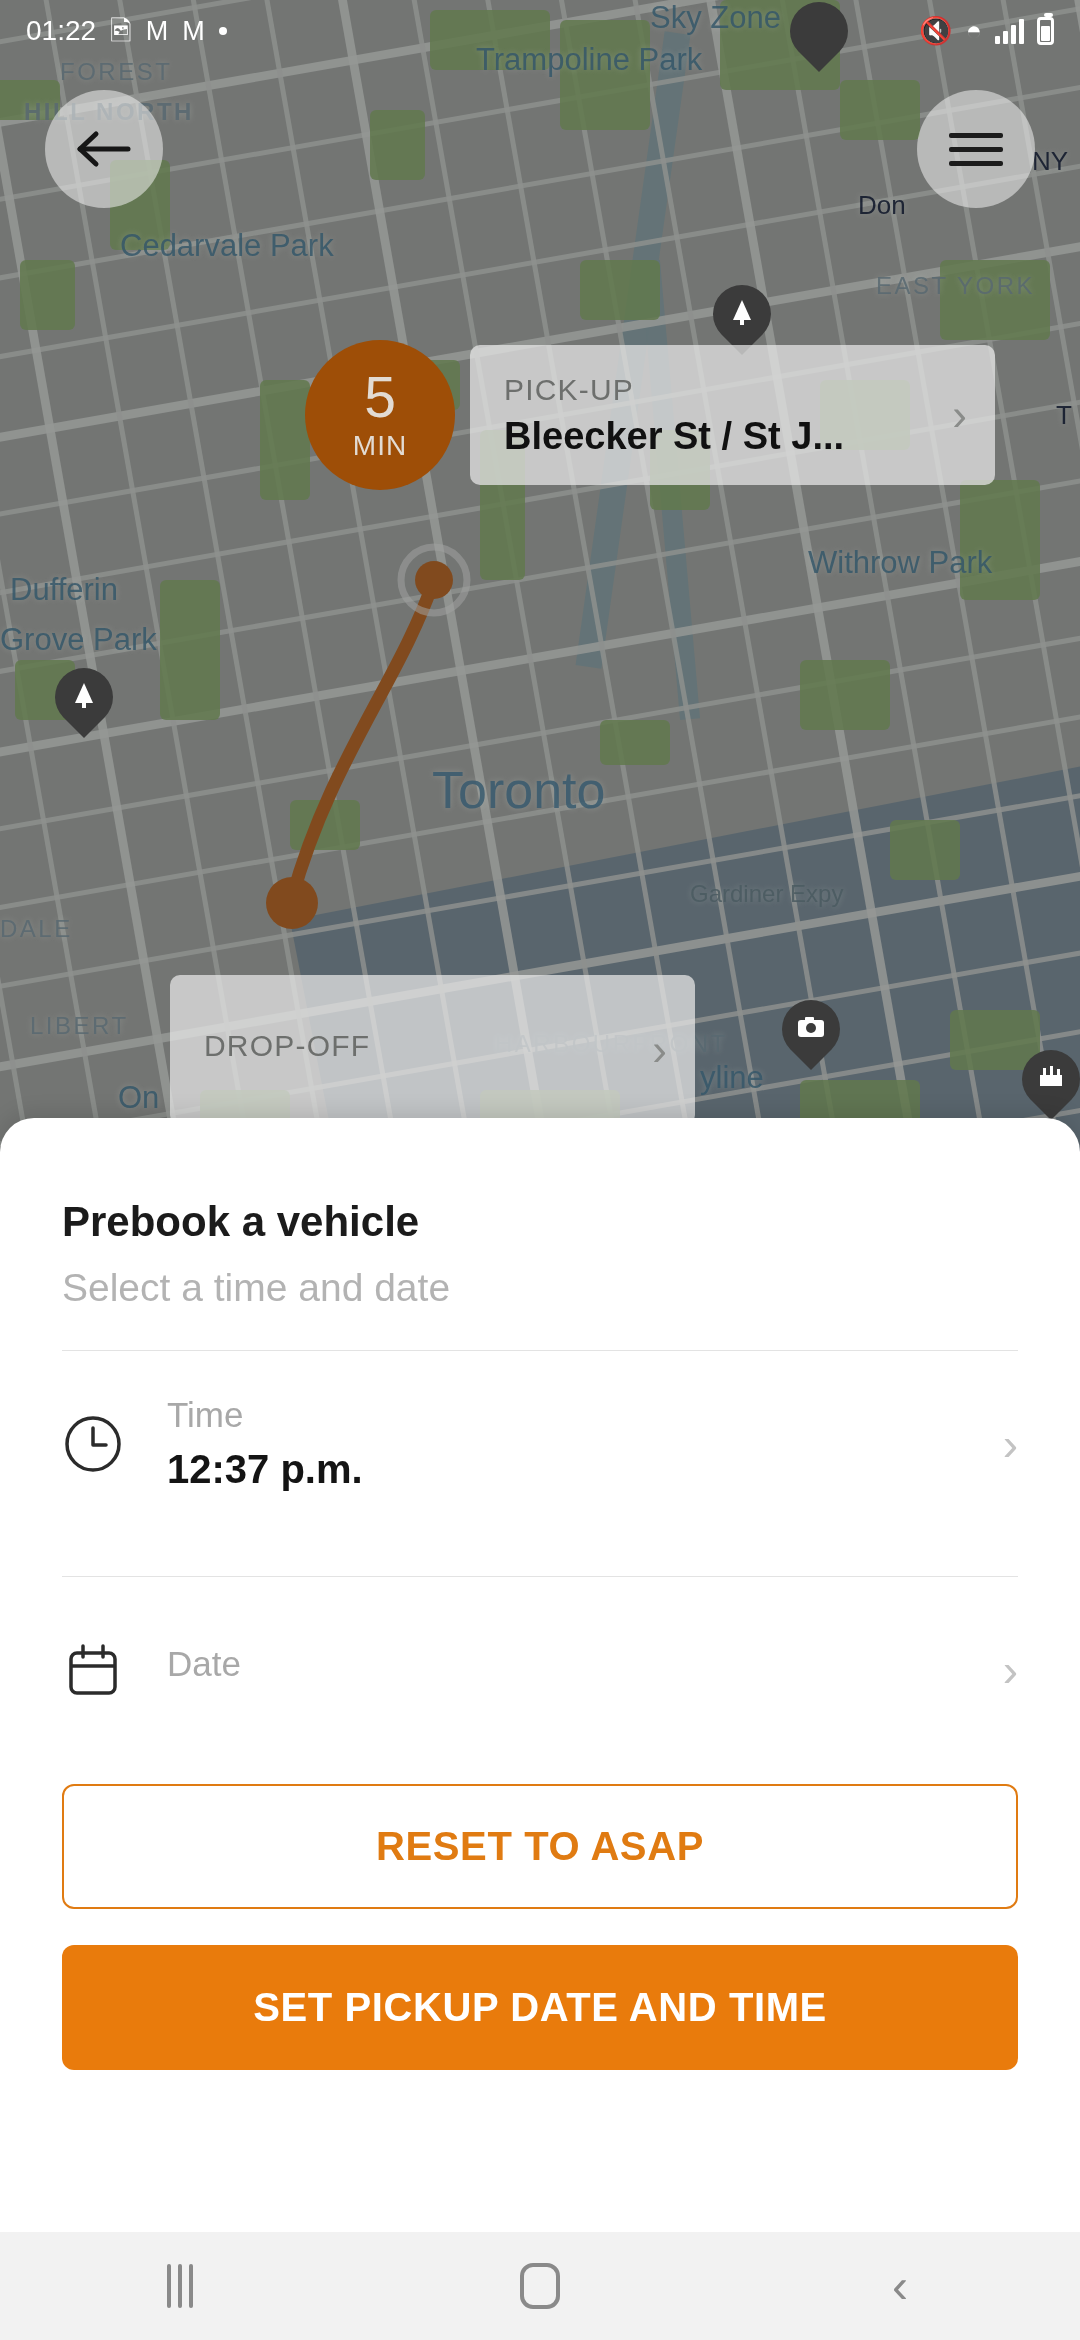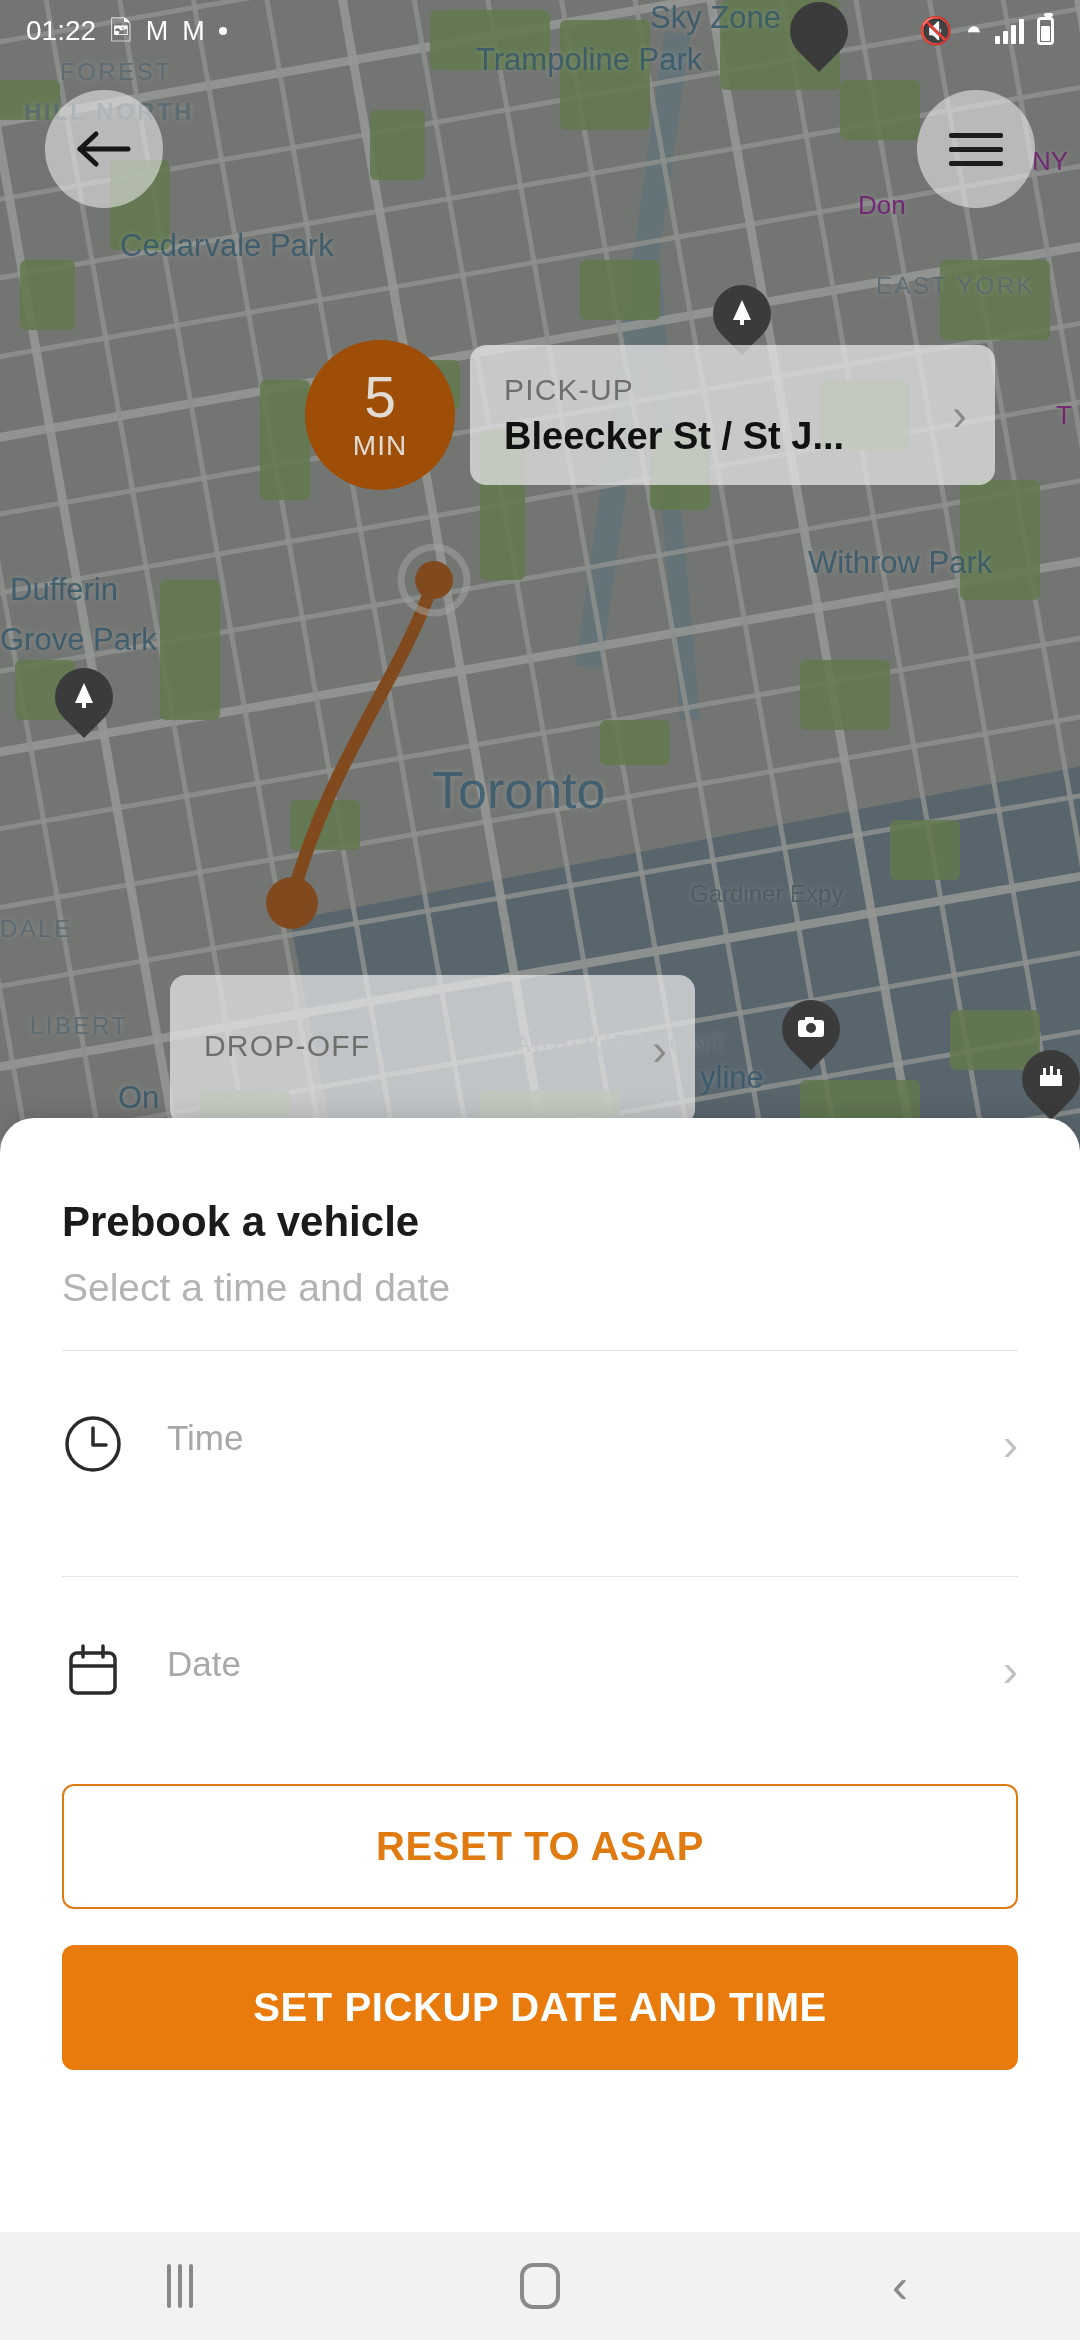--- a/index.html
+++ b/index.html
@@ -56,21 +56,21 @@
     position:absolute;
     color:#2f4858; opacity:.85;
     font-weight:400;
     white-space:nowrap;
     text-shadow:0 0 6px rgba(200,205,200,.35);
   }
   .mlabel-park   { font-size:31px; color:#37596b; }
   .mlabel-hood   { font-size:24px; letter-spacing:2.5px; color:#5a6a72; }
   .mlabel-city   { font-size:52px; color:#3a5c70; }
   .mlabel-road   { font-size:24px; color:#4c5c62; }
-  .mlabel-small  { font-size:26px; color:#701a75; }
+  .mlabel-small  { font-size:26px; color:#0f172a; }
 
   
   .pin {
     position:absolute; width:58px; height:74px;
   }
   .pin-body {
     width:58px; height:58px; border-radius:50% 50% 50% 0;
     background:#3b3b3b; transform:rotate(-45deg);
     display:flex; align-items:center; justify-content:center;
   }
@@ -109,21 +109,21 @@
   }
   .battery:before {
     content:""; position:absolute; left:4px; top:-7px; width:9px; height:4px;
     background:#fff; border-radius:2px;
   }
   .battery i { position:absolute; left:1px; right:1px; bottom:1px; height:70%; background:#fff; border-radius:1px; display:block;}
 
   
   .addr-card {
     position:absolute; background:rgba(233,233,233,.72);
-    border-radius:16px; display:flex; align-items:center;
+    border-radius:10px; display:flex; align-items:center;
     padding:0 28px 0 34px;
   }
   #pickup-card { left:470px; top:345px; width:525px; height:140px; }
   #dropoff-card { left:170px; top:975px; width:525px; height:150px; }
   .addr-text { flex:1; min-width:0; }
   .addr-label {
     font-size:30px; color:#6d6f6d; letter-spacing:1.2px; margin-bottom:8px;
   }
   .addr-value {
     font-size:38px; color:#111; font-weight:700;
@@ -415,20 +415,21 @@
 
   <div class="row">
     <div class="row-icon">
       <svg width="62" height="62" viewBox="0 0 62 62">
         <circle cx="31" cy="31" r="26" fill="none" stroke="#2b2b2b" stroke-width="3.5"></circle>
         <path d="M31 15 V32 H44" fill="none" stroke="#2b2b2b" stroke-width="3.5" stroke-linecap="round" stroke-linejoin="round"></path>
       </svg>
     </div>
     <div class="row-text">
       <div class="row-label">Time</div>
+      <div class="row-value">12:37 p.m.</div>
     </div>
     <div class="row-chev">›</div>
   </div>
 
   <div class="divider"></div>
 
   <div class="row">
     <div class="row-icon">
       <svg width="62" height="62" viewBox="0 0 62 62">
         <rect x="9" y="14" width="44" height="40" rx="6" fill="none" stroke="#2b2b2b" stroke-width="3.5"></rect>

